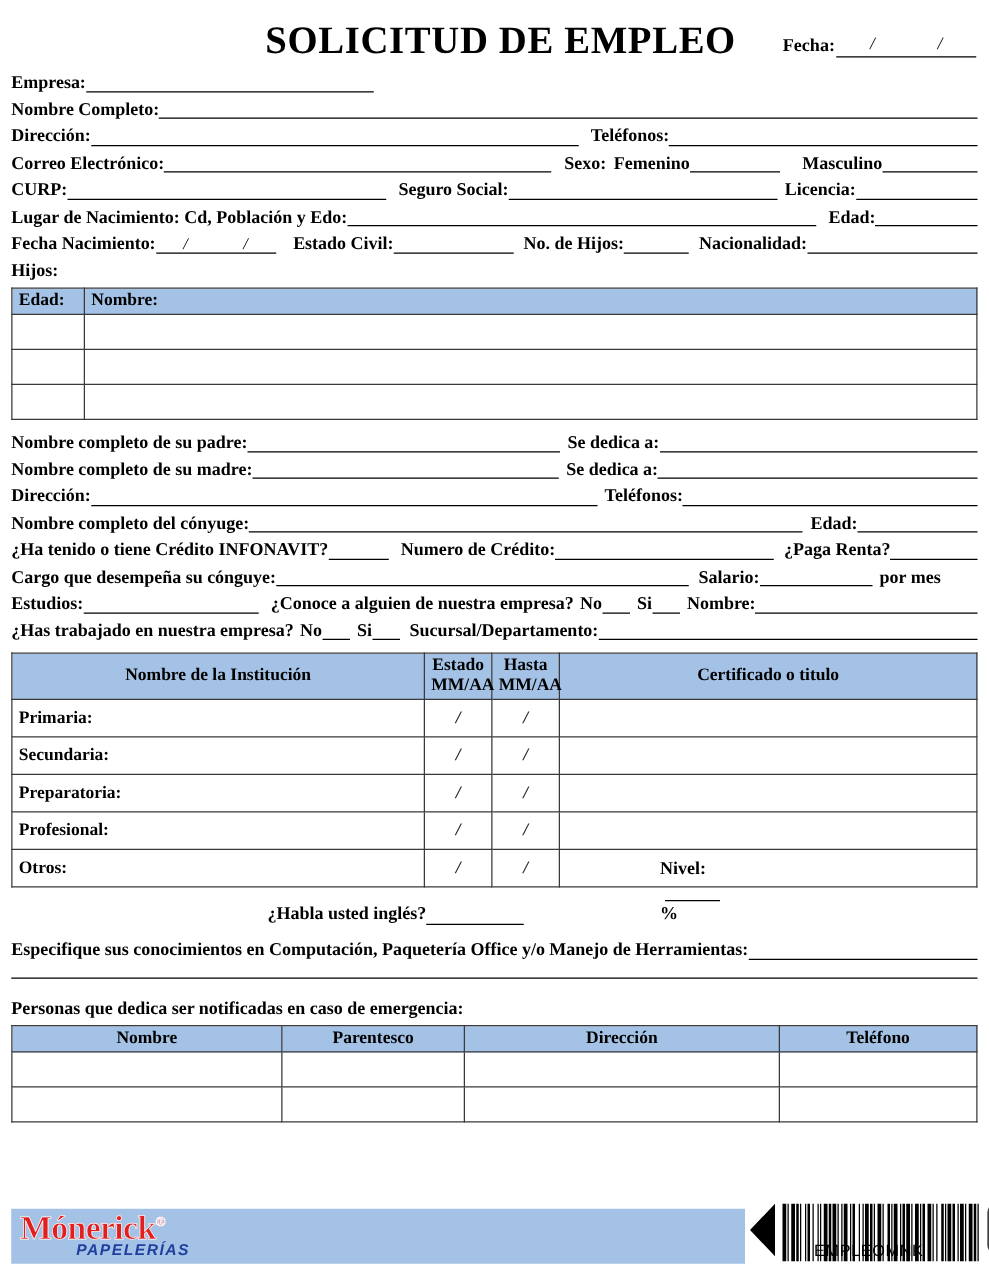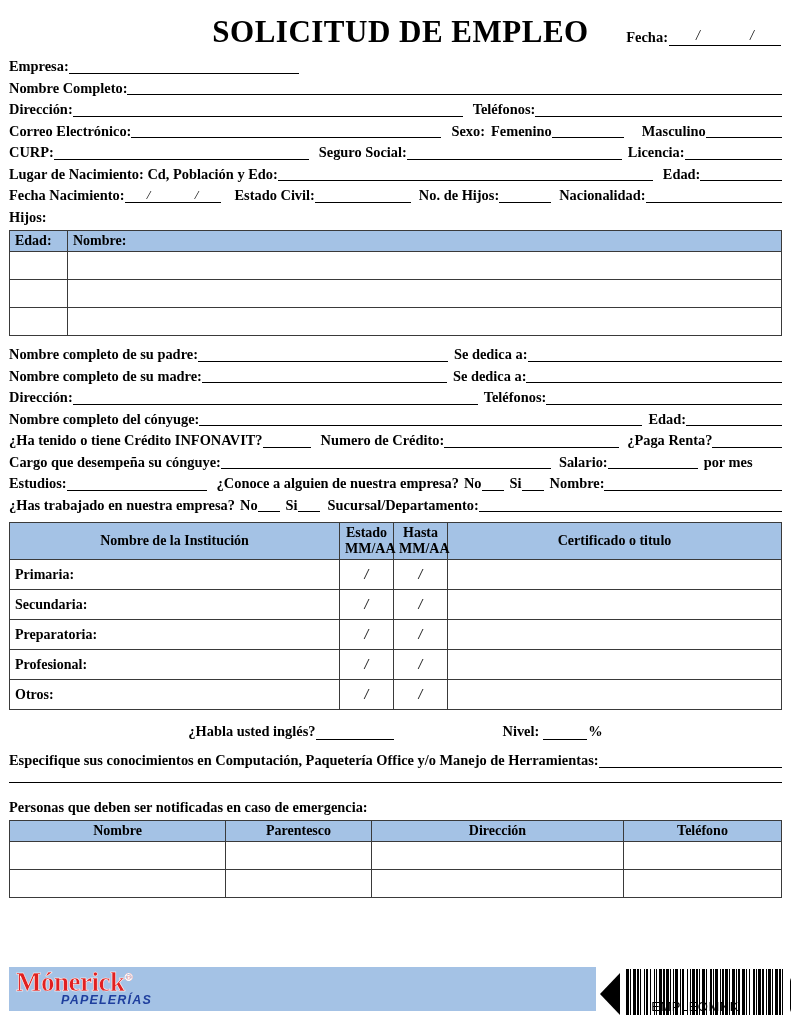--- a/index.html
+++ b/index.html
@@ -115,21 +115,21 @@
   .centered-row {
     display:flex;
     justify-content:center;
     align-items:flex-end;
     font-size:14.4px;
     font-weight:bold;
     height:22px;
     padding: 0 9px;
   }
   .centered-row .fill { width: 78px; }
-  .nivel-wrap { margin-left: 109px; display:flex; align-items:flex-end; }
+  .nivel-wrap { margin-left: 109px; display:flex; align-items:flex-start;flex-direction:column; }
   .nivel-wrap .fill { width: 44px; margin-left:4px; margin-right:1px; }
 
   .longline {
     margin: 0 9px;
     border-bottom: 1.4px solid #000;
     height: 1px;
   }
 
   
   .footer {
@@ -190,21 +190,21 @@
     padding-right: 160px;
   }
   .barcode-zone {
     position:absolute;
     right: 9px;
     top: -4px;
     height: 52px;
     width: 186px;
     background: #ffffff;
     display:flex;
-    align-items:flex-end;
+    align-items:flex-start;
   }
   .tri {
     width: 0; height: 0;
     border-top: 21px solid transparent;
     border-bottom: 21px solid transparent;
     border-right: 20px solid #000;
     margin-left: 4px;
     margin-right: 6px;
   }
   .barcode {
@@ -521,21 +521,21 @@
       <span class="fill grow"></span>
     </div>
   </div>
   <div class="sp12"></div>
   <div class="longline"></div>
 
   <div class="sp12"></div>
 
   <div class="fields">
     <div class="frow">
-      <span class="lbl">Personas que deben ser notificadas en caso de emergencia:</span>
+      <span class="lbl">Personas que dedica ser notificadas en caso de emergencia:</span>
     </div>
   </div>
 
   <div class="sp4"></div>
 
   <table class="form-table">
     <colgroup>
       <col style="width:216px">
         <col style="width:146px">
         <col style="width:252px">

